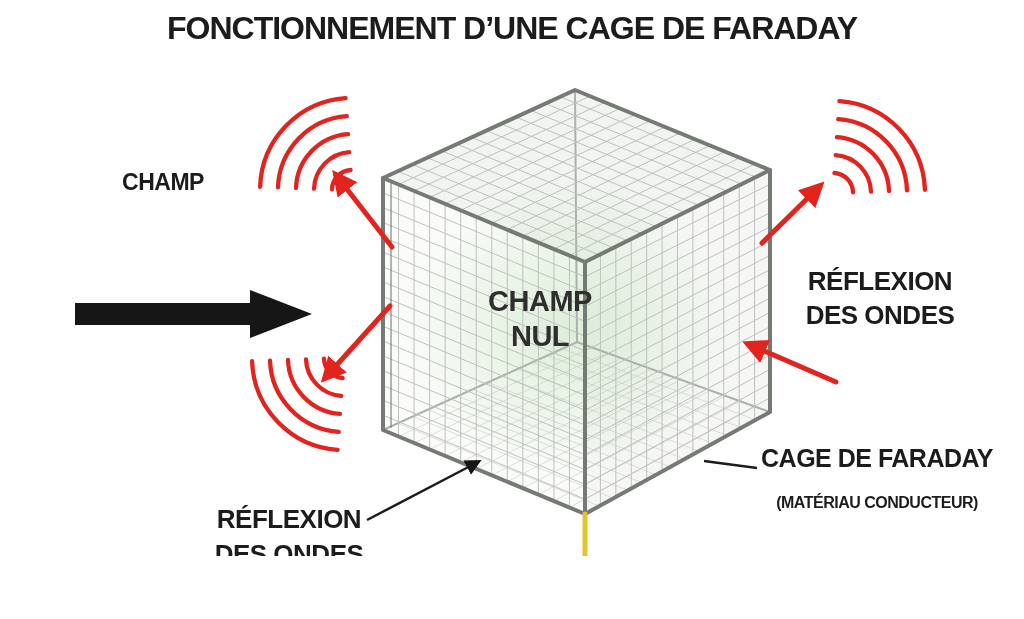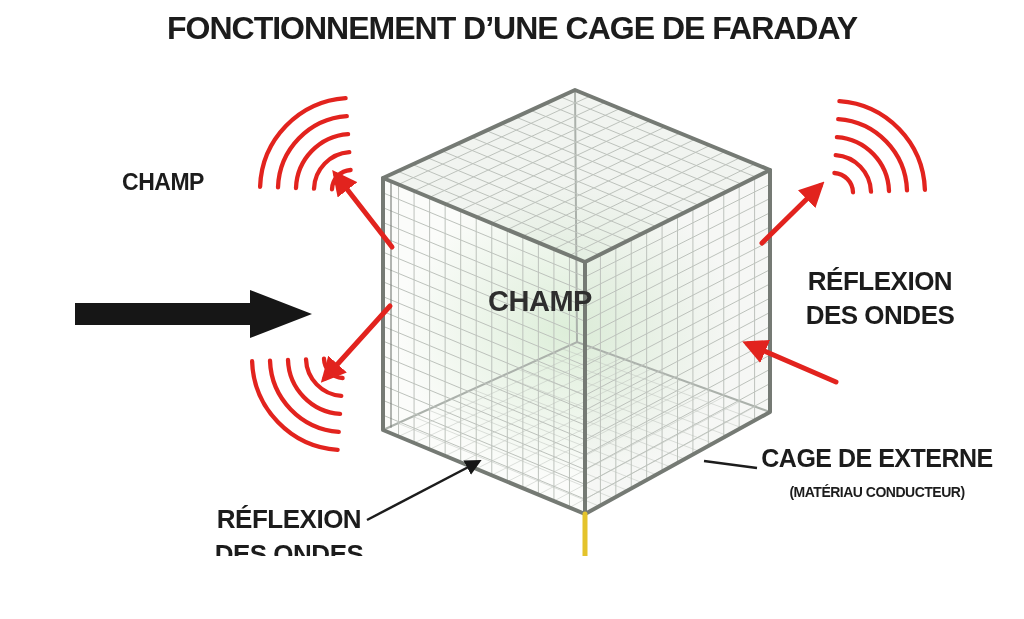--- a/index.html
+++ b/index.html
@@ -36,21 +36,21 @@
     position:absolute; color:var(--text,#1c1c1c); font-weight:700;
     text-align:center; letter-spacing:-0.5px;
   }
   .title { top:10px; left:0; width:100%; font-size:32px; letter-spacing:-1px; white-space:nowrap; }
   .lbl-external { left:28px;  top:164px; width:270px; font-size:23px; line-height:37px; }
   .lbl-null     { left:450px; top:284px; width:180px; font-size:29px; line-height:35px; color:#2e2e2e; }
   .lbl-refl-right  { left:790px; top:264px; width:180px; font-size:26px; line-height:34px; }
   .lbl-refl-bottom { left:199px; top:502px; width:180px; font-size:26px; line-height:35px; }
   .lbl-cage { left:738px; top:443px; width:278px; }
   .lbl-cage .l1 { font-size:25px; line-height:30px; }
-  .lbl-cage .l2 { font-size:14px; line-height:24px; margin-top:7px; }
+  .lbl-cage .l2 { font-size:16px; line-height:24px; margin-top:18px; }
 </style>
 </head>
 <body>
 
 <div class="canvas">
 
   <svg id="diagram" width="1024" height="619" viewBox="0 0 1024 619">
     <defs>
       <radialGradient id="glow" cx="50%" cy="50%" r="50%">
         <stop offset="0%" class="glow-c"></stop>
@@ -235,30 +235,31 @@
   </svg>
 
   <h1 class="label title">FONCTIONNEMENT D’UNE CAGE DE FARADAY</h1>
 
   <div class="label lbl-external">
     <div>CHAMP</div>
   </div>
 
   <div class="label lbl-null">
     <div>CHAMP</div>
+    <div>NUL</div>
   </div>
 
   <div class="label lbl-refl-right">
     <div>RÉFLEXION</div>
     <div>DES ONDES</div>
   </div>
 
   <div class="label lbl-refl-bottom">
     <div>RÉFLEXION</div>
     <div>DES ONDES</div>
   </div>
 
   <div class="label lbl-cage">
-    <div class="l1">CAGE DE EXTERNE</div>
+    <div class="l1">CAGE DE FARADAY</div>
     <div class="l2">(MATÉRIAU CONDUCTEUR)</div>
   </div>
 
 </div>
 
 </body></html>

